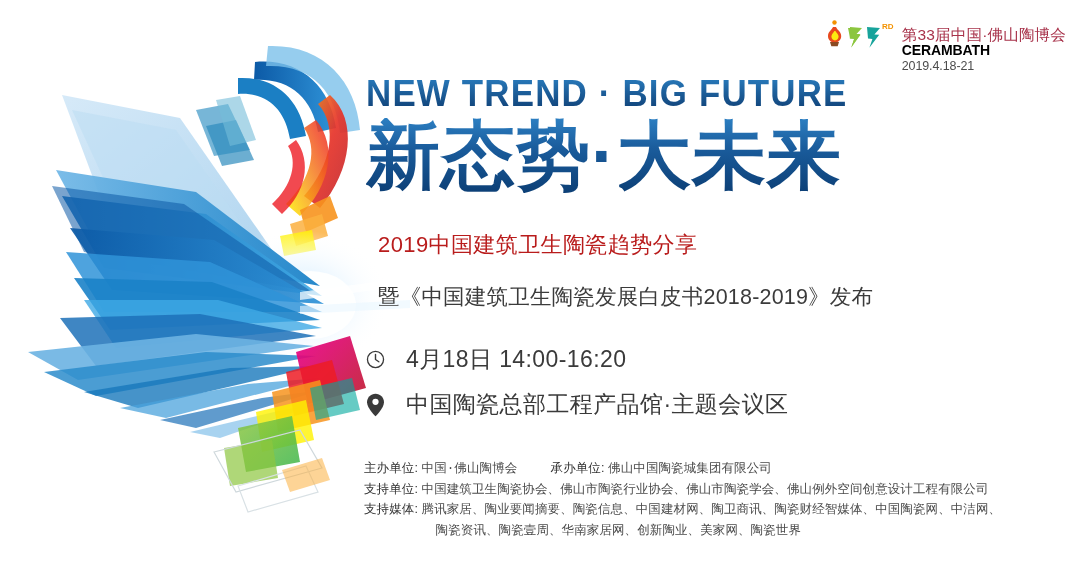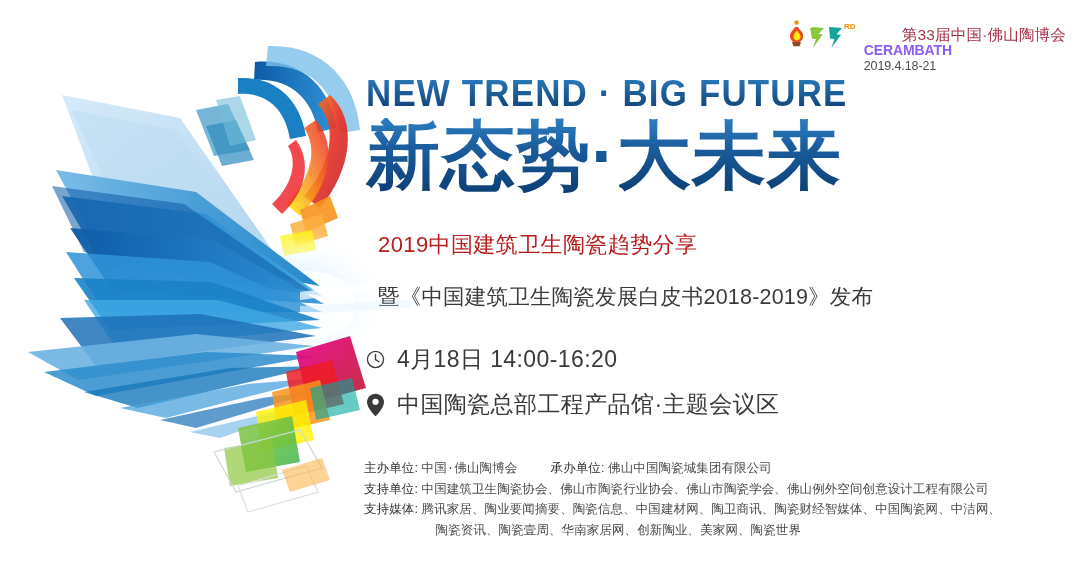--- a/index.html
+++ b/index.html
@@ -47,26 +47,25 @@
     flex-direction: column;
     line-height: 1.12;
     padding-top: 12px;
   }
   .logo-cn {
     font-size: 15.5px;
     color: #a8324a;
     letter-spacing: .2px;
     white-space: nowrap;
     font-weight: 400;
-    margin-left: 38px;
   }
   .logo-en {
     font-size: 14px;
     font-weight: bold;
-    color: #8b5cf6;
+    color: #000000;
     letter-spacing: -0.1px;
     white-space: nowrap;
   }
   .logo-date {
     font-size: 12.5px;
     color: #4d4d4d;
     letter-spacing: -0.1px;
     white-space: nowrap;
   }
 
@@ -129,21 +128,21 @@
   }
 
   
   #info-block {
     position: absolute;
     left: 364px;
     top: 344px;
   }
   .info-row {
     display: flex;
-    gap: 11px;
+    gap: 20px;
     margin-bottom: 14px;
   }
   .info-icon {
     width: 22px;
     display: flex;
     justify-content: center;
     align-items: center;
     flex: 0 0 22px;
   }
   .info-text {

